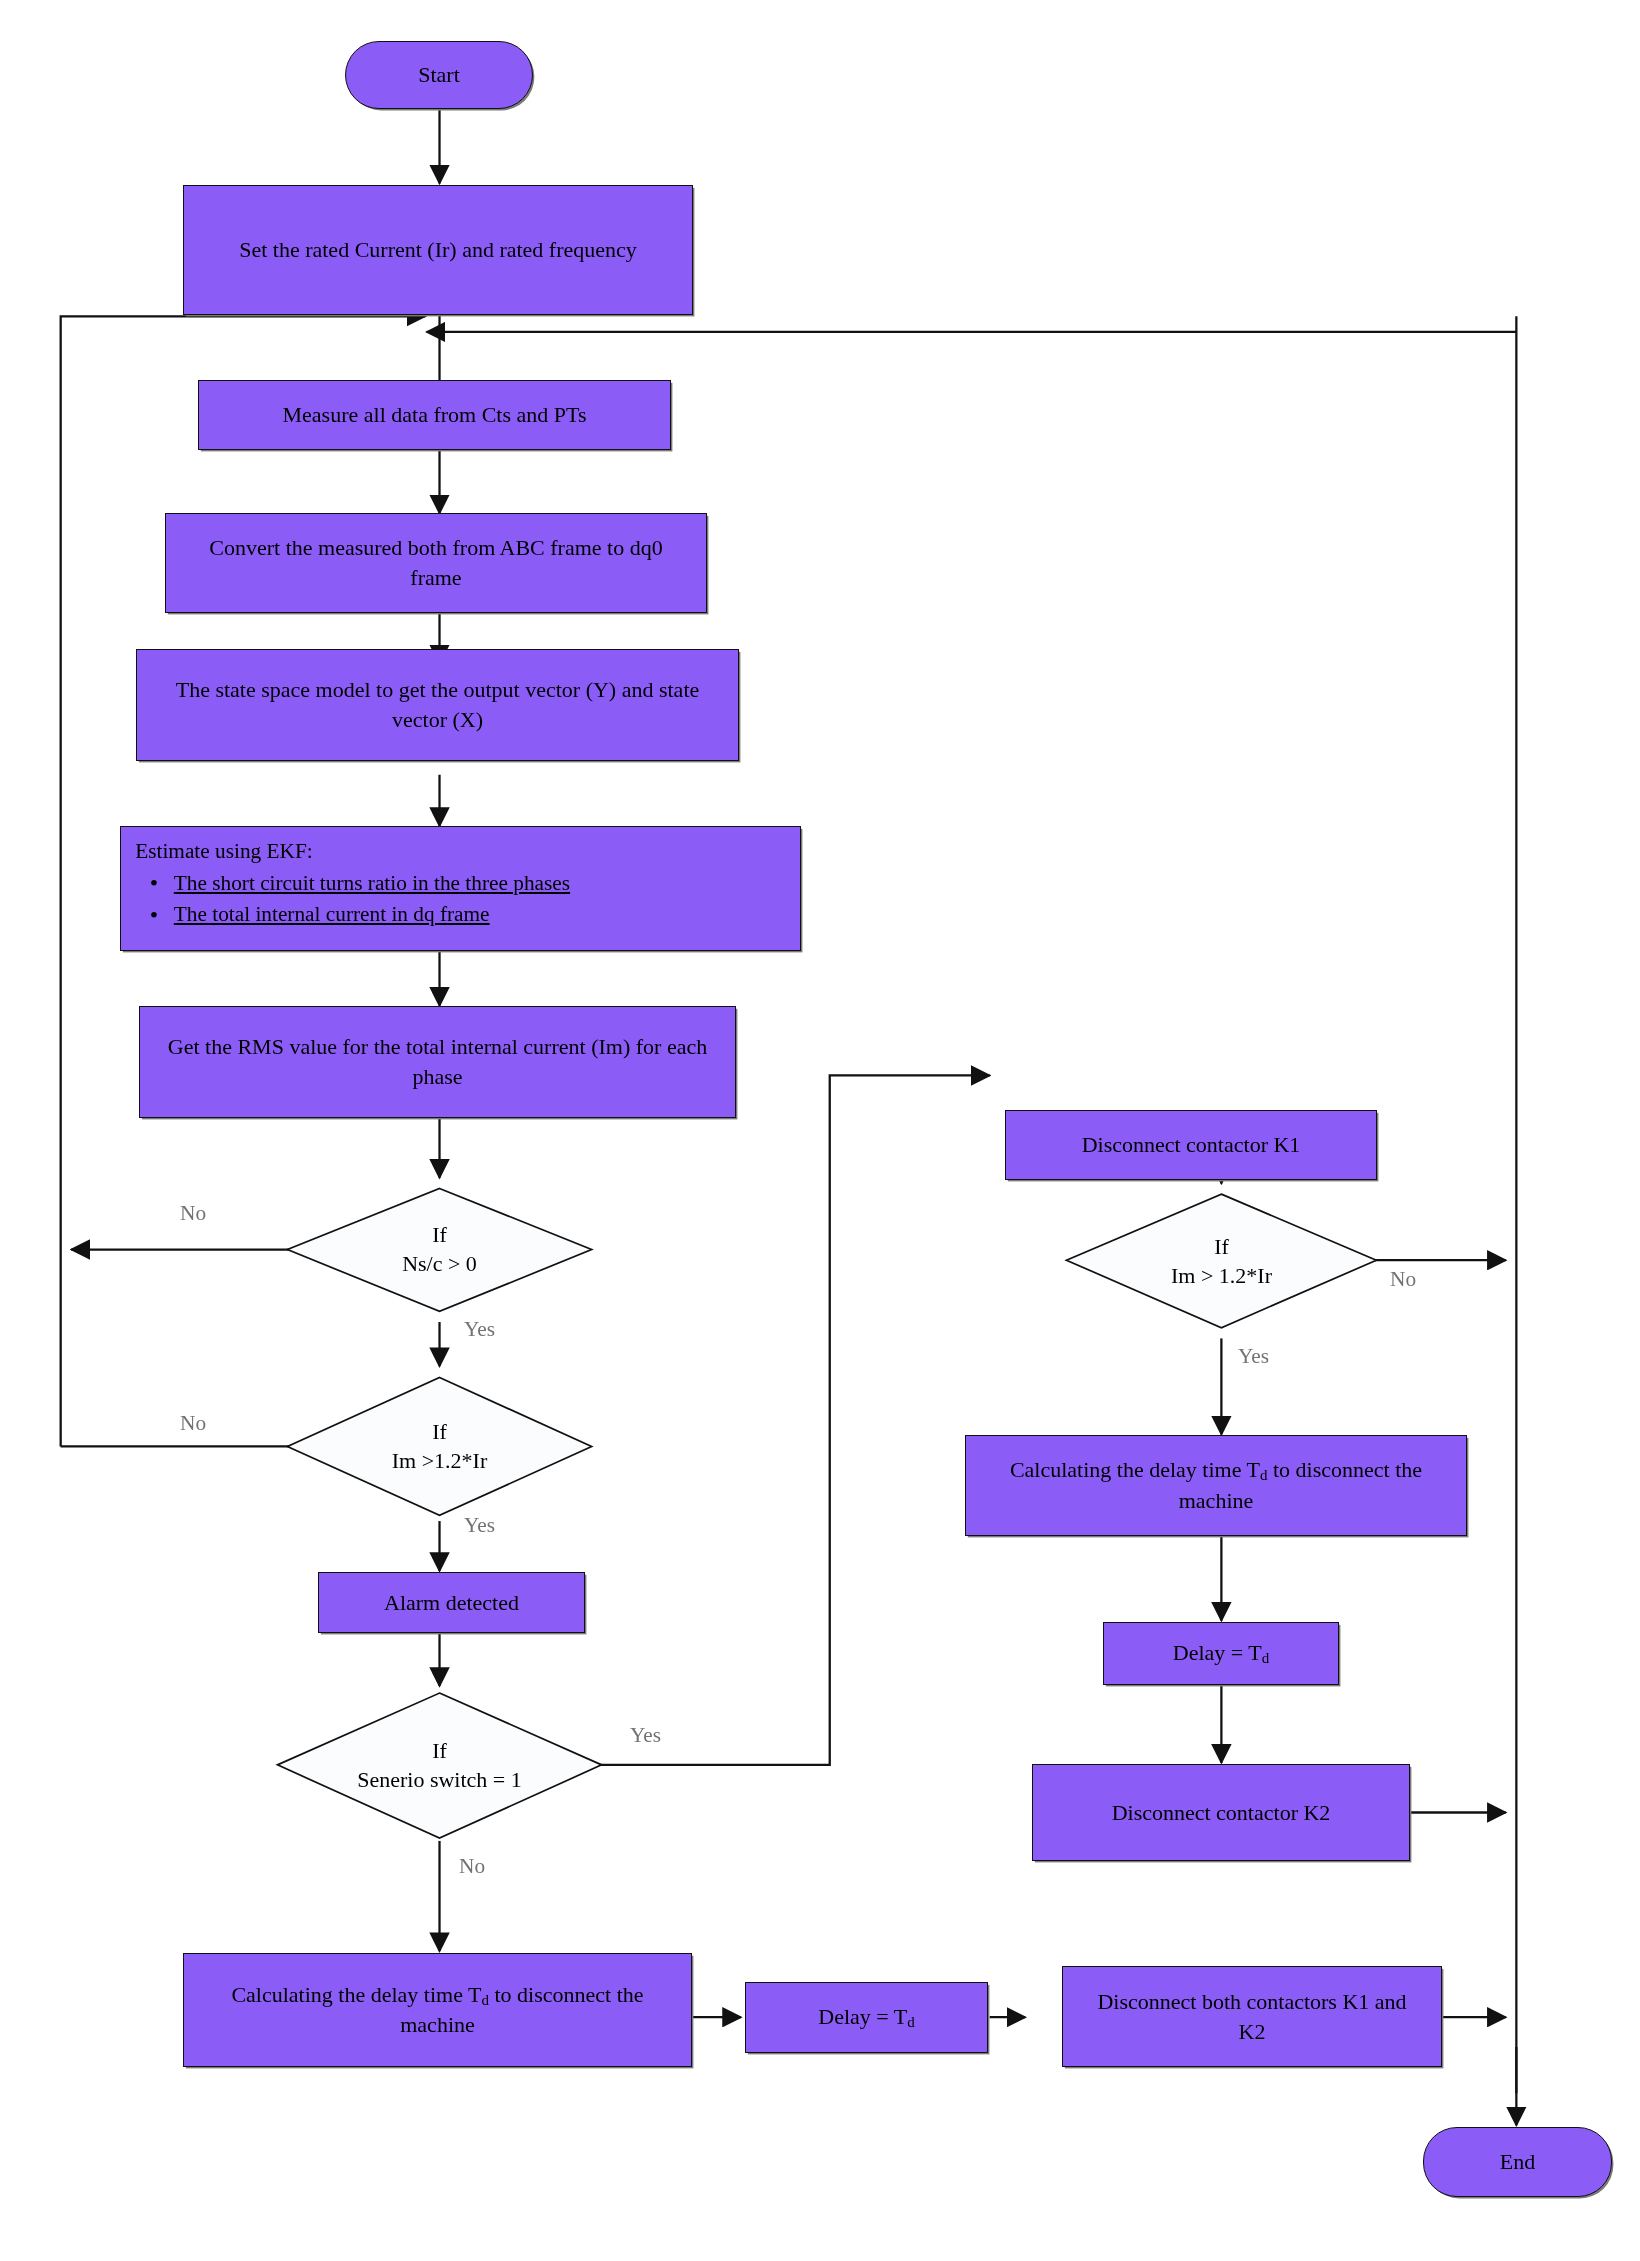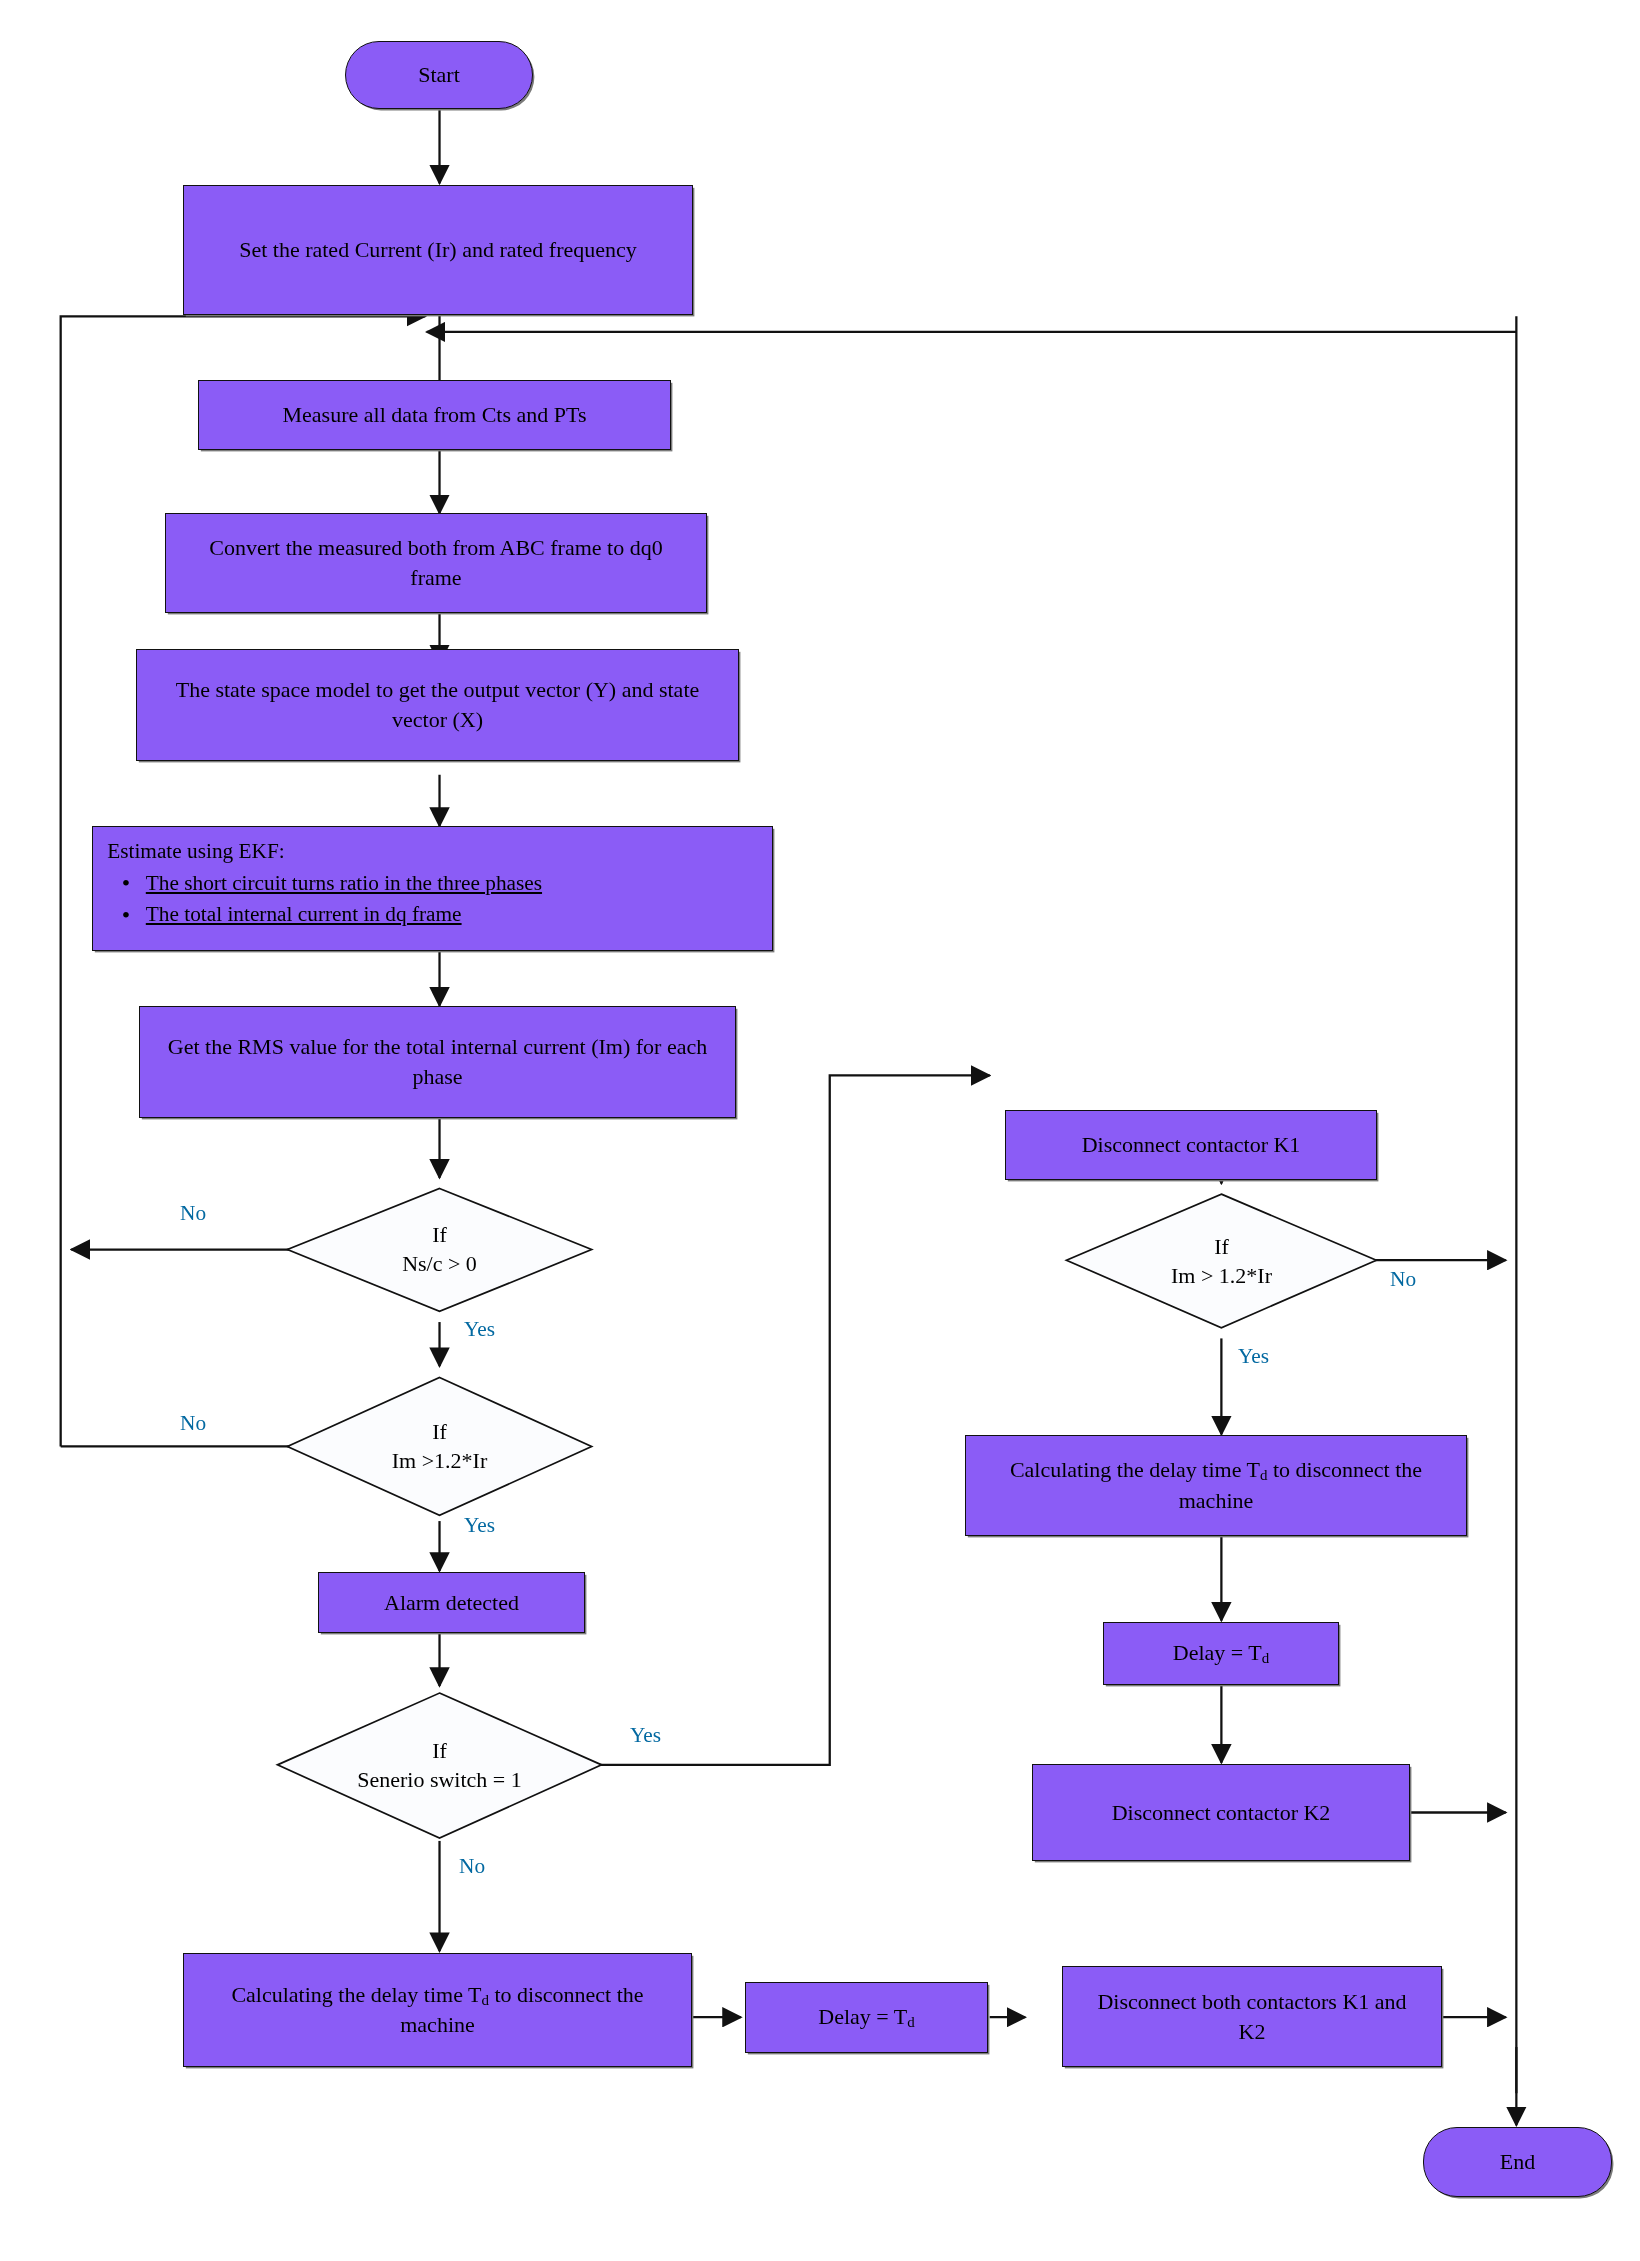--- a/index.html
+++ b/index.html
@@ -4,29 +4,29 @@
 <style>
   html,body{margin:0;padding:0;background:#ffffff;}
   body{font-family:"Liberation Serif", serif;}
   #stage{position:relative;width:1641px;height:2261px;background:#fff;overflow:hidden;}
   svg#wires{position:absolute;left:0;top:0;width:1641px;height:2261px;}
   .node{position:absolute;box-sizing:border-box;display:flex;align-items:center;justify-content:center;
         text-align:center;background:#8b5cf6;color:#000;font-family:"Liberation Serif", serif;
         line-height:1.35;}
   .proc{border:1.4px solid #111;box-shadow:2.1px 2.1px 0 -0.7px #7a7a7a;}
   .term{border:1.4px solid #111;border-radius:34px;box-shadow:2.1px 2.1px 0 -0.7px #7a7a7a;}
-  .ekf{border:1.4px solid #111;box-shadow:2.1px 2.1px 0 -0.7px #7a7a7a;display:block;text-align:left;padding:10px 12.8px 7.1px 12.8px;}
+  .ekf{border:1.4px solid #111;box-shadow:2.1px 2.1px 0 -0.7px #7a7a7a;display:block;text-align:left;padding:10px 12.8px 7.1px 12.8px;margin-left:28px;}
   .ekf .hdr{font-size:21.3px;margin:0 0 1.4px 1.4px;}
   .ekf ul{margin:0;padding:0 0 0 40px;list-style:none;text-decoration:underline;}
   .ekf li{font-size:21.3px;margin:2.8px 0;position:relative;}
   .ekf li:before{content:"\2022";position:absolute;left:-24px;top:-1.4px;font-size:24px;}
   .diamond-label{position:absolute;left:0;top:0;width:100%;height:100%;display:flex;
     align-items:center;justify-content:center;text-align:center;font-family:"Liberation Serif",serif;
     line-height:1.3;pointer-events:none;}
-  .edgelbl{position:absolute;font-family:"Liberation Serif", serif;font-size:21.3px;color:#0369a1;
+  .edgelbl{position:absolute;font-family:"Liberation Serif", serif;font-size:21.3px;color:#737373;
     white-space:nowrap;}
   sub{font-size:0.68em;vertical-align:-0.22em;}
 </style>
 </head>
 <body>
 
 <div id="stage">
 
   <svg id="wires" viewBox="0 0 2308 3181">
     <defs>

